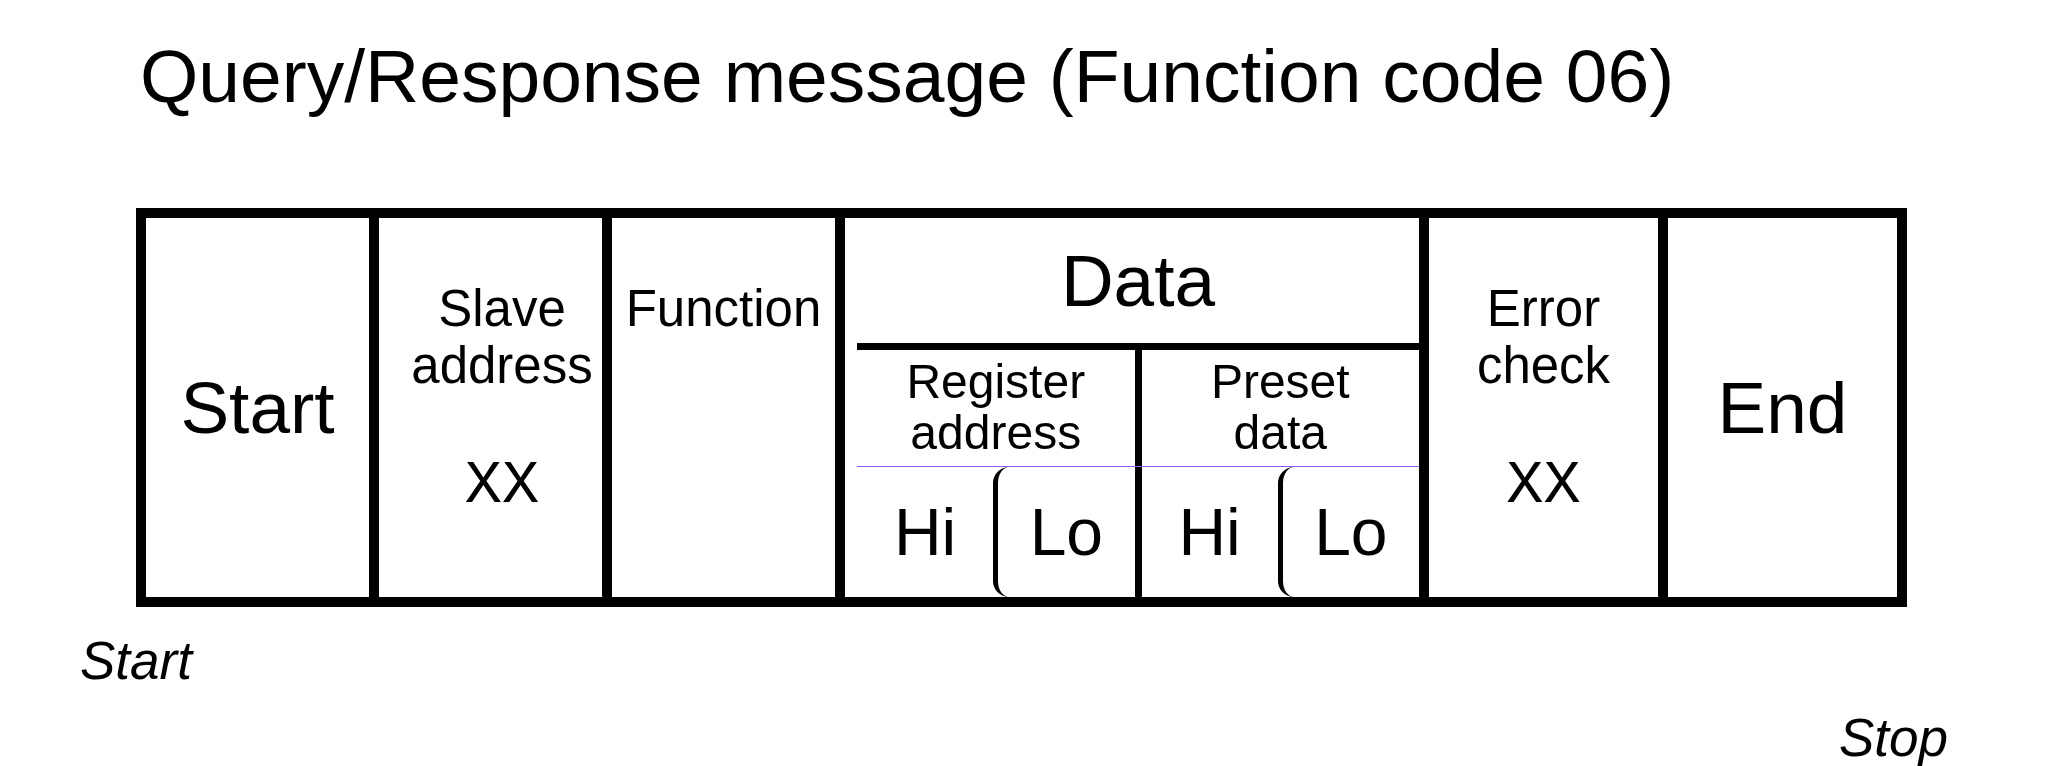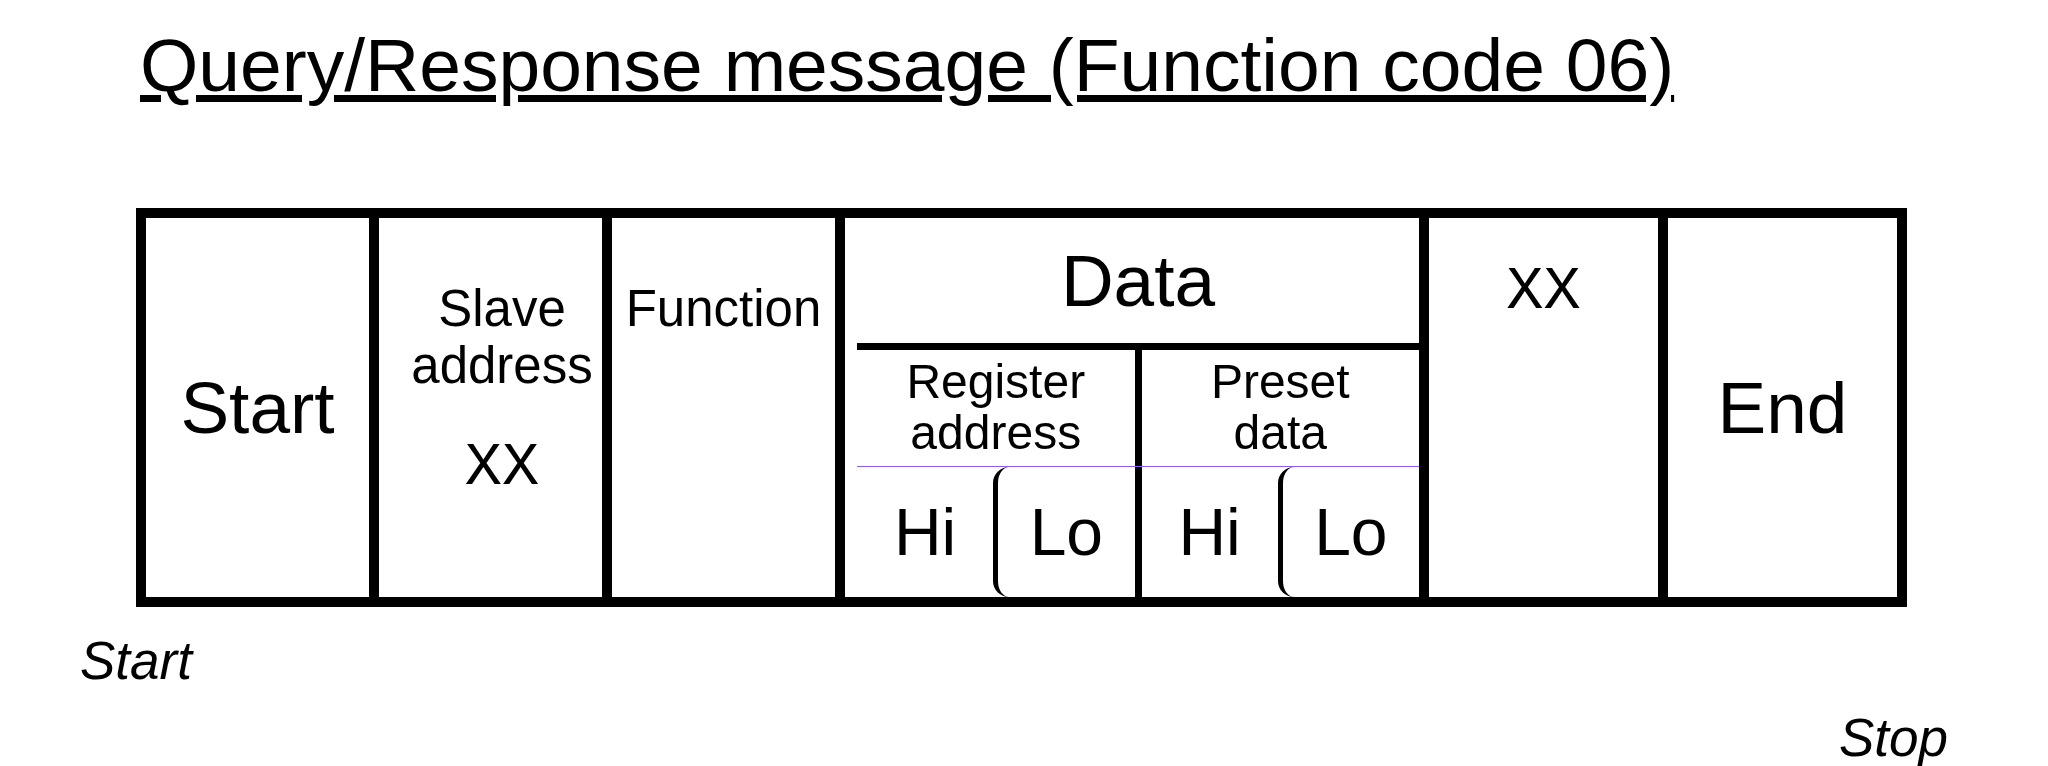--- a/index.html
+++ b/index.html
@@ -8,24 +8,23 @@
     width: 2048px;
     height: 766px;
     background: #ffffff;
     color: #000000;
     font-family: "Liberation Sans", sans-serif;
     overflow: hidden;
   }
   .title {
     position: absolute;
     left: 140px;
-    top: 22px;
+    top: 33px;
     font-size: 75px;
     white-space: nowrap;
-    text-decoration: underline;
   }
   .frame {
     position: absolute;
     left: 136px;
     top: 208px;
     width: 1771px;
     height: 399px;
     border: 10px solid #000;
     box-sizing: border-box;
     display: flex;
@@ -51,21 +50,21 @@
     flex-direction: column;
     align-items: center;
   }
   .mid-label {
     margin-top: 62px;
     font-size: 51px;
     line-height: 1.12;
     text-align: center;
   }
   .mono-val {
-    margin-top: 38px;
+    margin-top: 56px;
     font-family: "Liberation Mono", monospace;
     font-size: 62px;
   }
   .val-spaced {
     letter-spacing: 14px;
     margin-right: -14px;
   }
 
   .cell-data { display: flex; flex-direction: column; }
   .data-header {
@@ -166,20 +165,24 @@
           <div class="data-q">Lo</div>
         </div>
         <div class="data-half">
           <div class="data-q">Hi</div>
           <div class="data-q">Lo</div>
         </div>
       </div>
     </div>
 
     <div class="cell cell-2row w-error">
+      <div class="mid-label">
+        <div>Error</div>
+        <div>check</div>
+      </div>
       <div class="mono-val">XX</div>
     </div>
 
     <div class="cell cell-center w-end">
       <span class="big">End</span>
     </div>
 
   </div>
 
   <div class="footer-label footer-start">Start</div>

